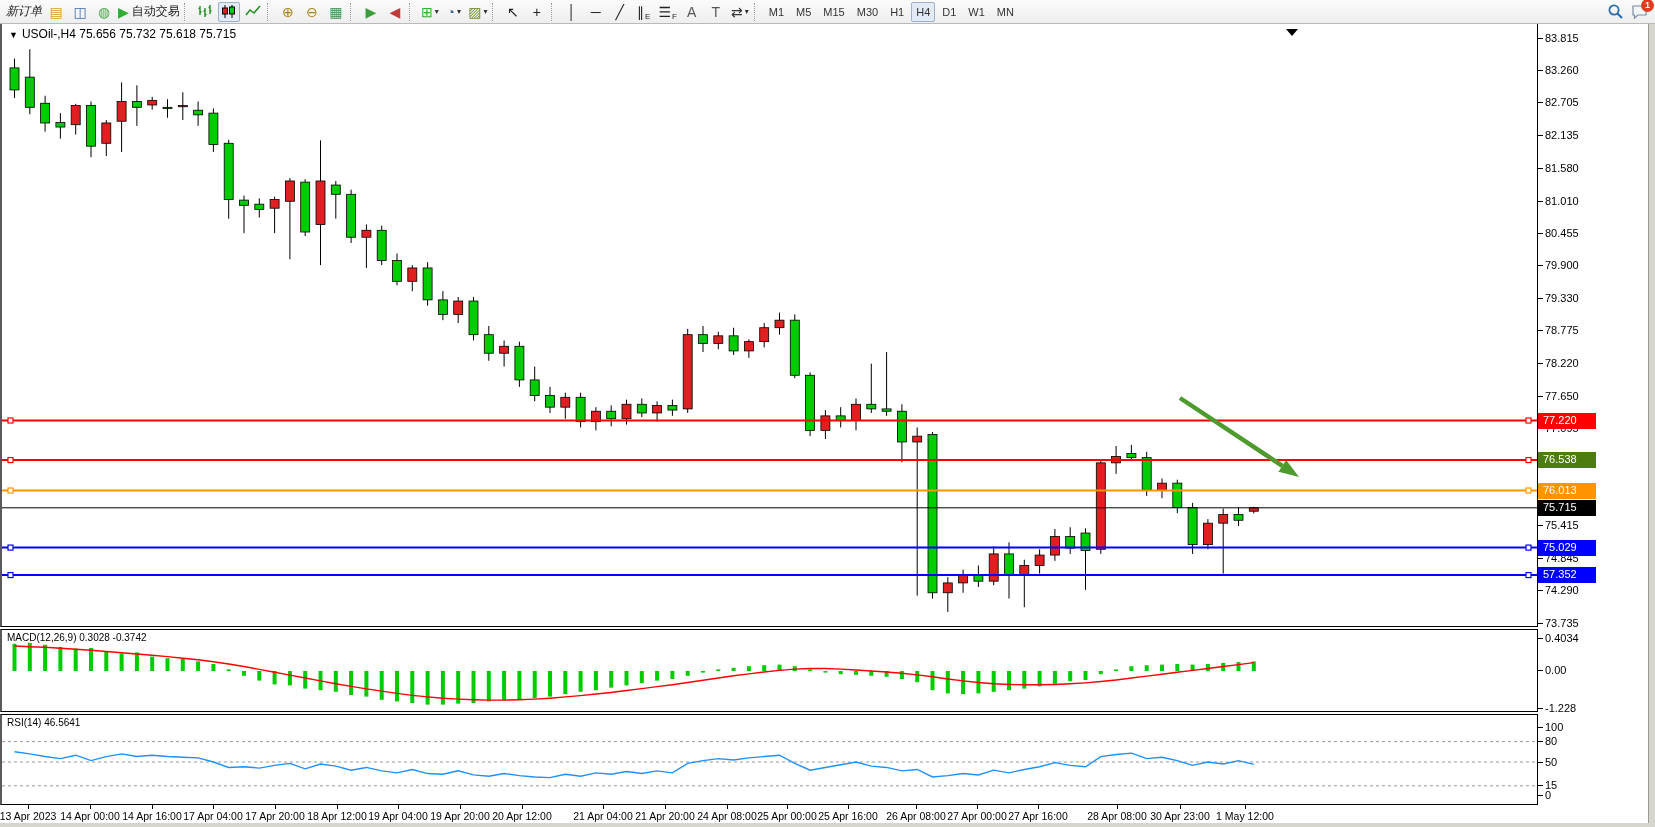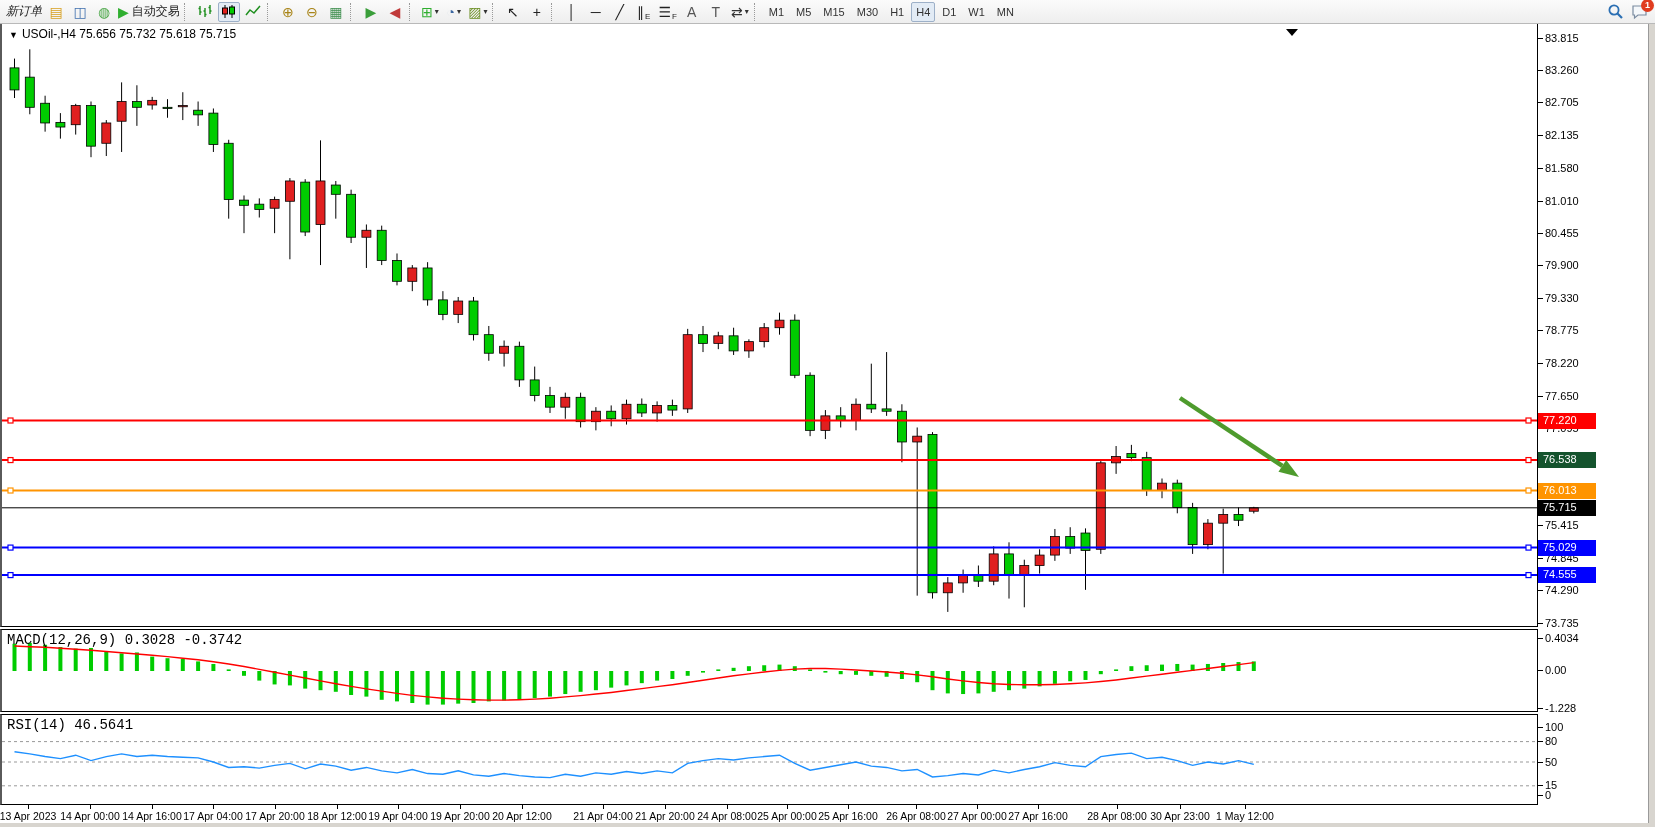--- a/index.html
+++ b/index.html
@@ -29,21 +29,21 @@
   
   .chart-window { position:absolute; top:24px; left:0; width:1655px; height:803px; background:#fff; }
   .pane { position:absolute; left:0; width:1538px; background:#fff;
     border-left:2px solid #5a5a5a; border-right:1px solid #000; }
   .main-pane { top:0; height:603px; border-bottom:1px solid #000; }
   .macd-pane { top:605px; height:83px; border-top:1px solid #000; border-bottom:1px solid #000; }
   .rsi-pane  { top:690px; height:91px; border-top:1px solid #000; border-bottom:1px solid #000; }
   .pane svg { position:absolute; top:0; left:0; display:block; }
   .chart-header { position:absolute; top:3px; left:7px; font-size:12px; color:#000; z-index:5; white-space:nowrap; }
   .chart-header .tri { font-size:9px; margin-right:4px; }
-  .ind-label { position:absolute; top:2px; left:5px; font-size:14px; color:#000; z-index:5; white-space:nowrap;font-family:Liberation Mono, monospace; }
+  .ind-label { position:absolute; top:2px; left:5px; font-size:10px; color:#000; z-index:5; white-space:nowrap; }
   .time-axis { position:absolute; top:781px; left:0; width:1655px; height:18px; background:#fff; }
   .time-label { position:absolute; top:5px; transform:translateX(-50%); font-size:10.5px; color:#000; white-space:nowrap; }
   .time-tick { position:absolute; top:0; width:1px; height:4px; background:#000; }
   .axis-col { position:absolute; left:1538px; top:0; width:110px; height:781px; background:#fff; }
   .price-tick { position:absolute; left:7px; transform:translateY(-50%); font-size:11px; color:#000; }
   .tickmark { position:absolute; left:0; width:5px; height:1px; background:#000; }
   .price-badge { position:absolute; left:0; transform:translateY(-50%); height:15px; line-height:15px;
     padding:0 5px 16px 5px; min-width:58px; font-size:11px; color:#fff; }
   .right-strip { position:absolute; left:1648px; top:0; width:7px; height:803px;
     background:#d8d5cf; border-left:1px solid #9a9a9a; }
@@ -578,22 +578,22 @@
         <div class="price-tick" style="top: 703px;">100</div>
         <div class="tickmark" style="top: 717px;"></div>
         <div class="price-tick" style="top: 717px;">80</div>
         <div class="tickmark" style="top: 738px;"></div>
         <div class="price-tick" style="top: 738px;">50</div>
         <div class="tickmark" style="top: 761px;"></div>
         <div class="price-tick" style="top: 761px;">15</div>
         <div class="tickmark" style="top: 771px;"></div>
         <div class="price-tick" style="top: 771px;">0</div>
         <div class="price-badge" style="top: 396.51px; background: rgb(255, 0, 0);">77.220</div>
-        <div class="price-badge" style="top: 436.066px; background: #14532d;">76.538</div>
+        <div class="price-badge" style="top: 436.066px; background: #4d7c0f;">76.538</div>
         <div class="price-badge" style="top: 466.516px; background: rgb(255, 148, 0);">76.013</div>
         <div class="price-badge" style="top: 523.588px; background: rgb(0, 0, 255);">75.029</div>
-        <div class="price-badge" style="top: 551.08px; background: rgb(0, 0, 255);">74.555</div>
+        <div class="price-badge" style="top: 551.08px; background: rgb(0, 0, 255);">57.352</div>
         <div class="price-badge" style="top: 483.8px; background: rgb(0, 0, 0);">75.715</div>
       </div>
     <div class="right-strip"></div>
     <div class="bottom-strip"></div>
   </div>
 </div>
 
 </body></html>

